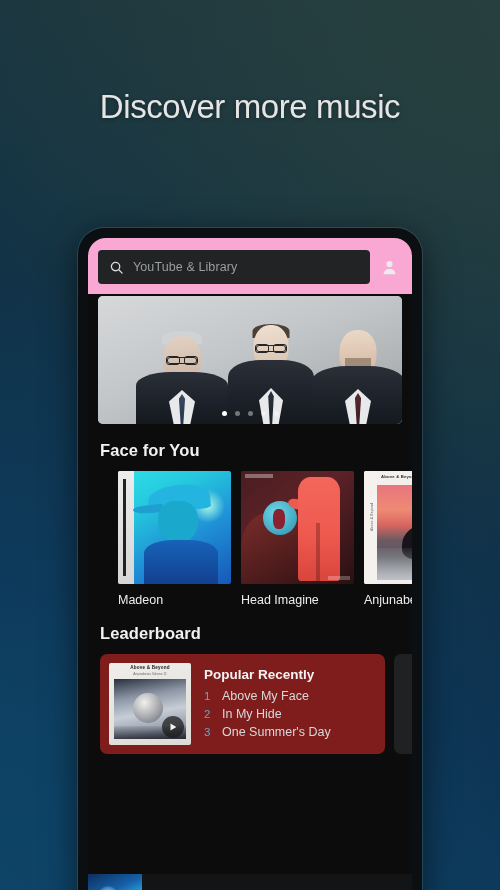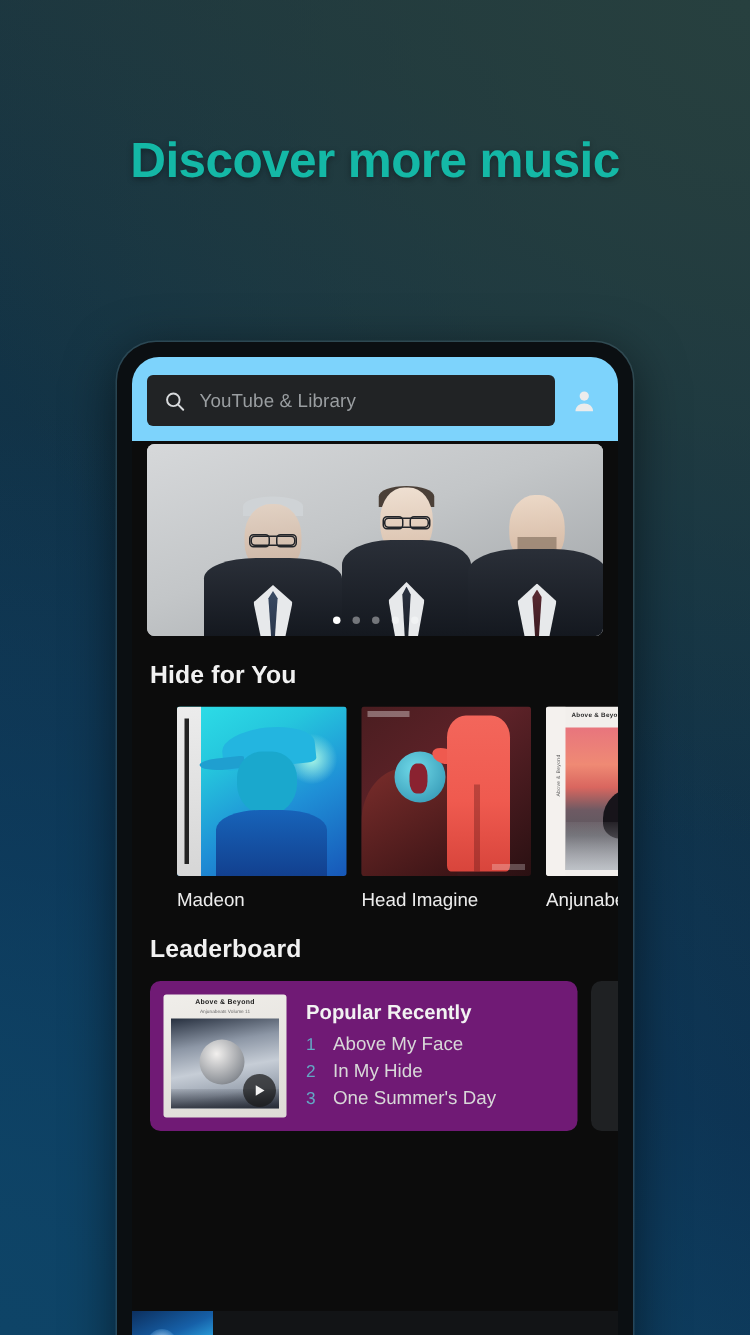--- a/index.html
+++ b/index.html
@@ -22,23 +22,23 @@
       radial-gradient(circle at 0% 100%, #0e4467 0%, rgba(14,68,103,0) 60%),
       linear-gradient(200deg, #22383b 0%, #123346 40%, #0d3150 70%, #0e4063 100%);
   }
 
   
   .headline {
     position: absolute;
     left: 0; right: 0; top: 88px;
     text-align: center;
     font-size: 33px;
-    font-weight: 700;
+    font-weight: 400;
     letter-spacing: -0.4px;
-    color: #14b8a6;
+    color: #e5e5e5;
     text-shadow: 0 1px 4px rgba(0,0,0,.35);
   }
 
   
   .phone {
     position: absolute;
     left: 78px; top: 228px;
     width: 344px; height: 700px;
     background: #0b0f12;
     border-radius: 26px 26px 0 0;
@@ -52,21 +52,21 @@
     background: #0c0c0c;
     border-radius: 18px 18px 0 0;
     overflow: hidden;
   }
 
   
   .topbar {
     display: flex; align-items: center;
     gap: 4px;
     padding: 12px 8px 10px 10px;
-    background: #7dd3fc;
+    background: #f9a8d4;
   }
   .searchbar {
     flex: 1;
     height: 34px;
     background: #212325;
     border-radius: 4px;
     display: flex; align-items: center;
     gap: 9px;
     padding: 0 11px;
   }
@@ -222,21 +222,21 @@
   .art-anju .badge {
     position:absolute; left:17px; top:3px;
     font-size:4.2px; color:#2b2b2b; font-weight:700; letter-spacing:.2px;
   }
 
   
   .lb-row { display:flex; gap:9px; padding-left:12px; overflow:hidden; }
   .lb-card {
     flex: 0 0 auto;
     width: 285px; height: 100px;
-    background: #701a75;
+    background: #7f1d1d;
     border-radius: 7px;
     display: flex; align-items: center;
     padding: 9px;
     gap: 13px;
   }
   .lb-card.peek { width: 30px; background:#1f2123; }
   .lb-thumb {
     position: relative;
     width: 82px; height: 82px; flex: 0 0 auto;
     border-radius: 2px; overflow: hidden;
@@ -361,21 +361,21 @@
       </div>
       <div class="hero-dots">
         <span class="dot active"></span>
         <span class="dot"></span>
         <span class="dot"></span>
         <span class="dot"></span>
         <span class="dot"></span>
       </div>
     </div>
 
-    <div class="section-title">Hide for You</div>
+    <div class="section-title">Face for You</div>
     <div class="cards-row">
 
       <div class="card">
         <div class="art art-madeon">
           <div class="spine"></div>
             <div class="glow"></div>
           <div class="cap"></div>
             <div class="face"></div>
             <div class="torso"></div>
         </div>

